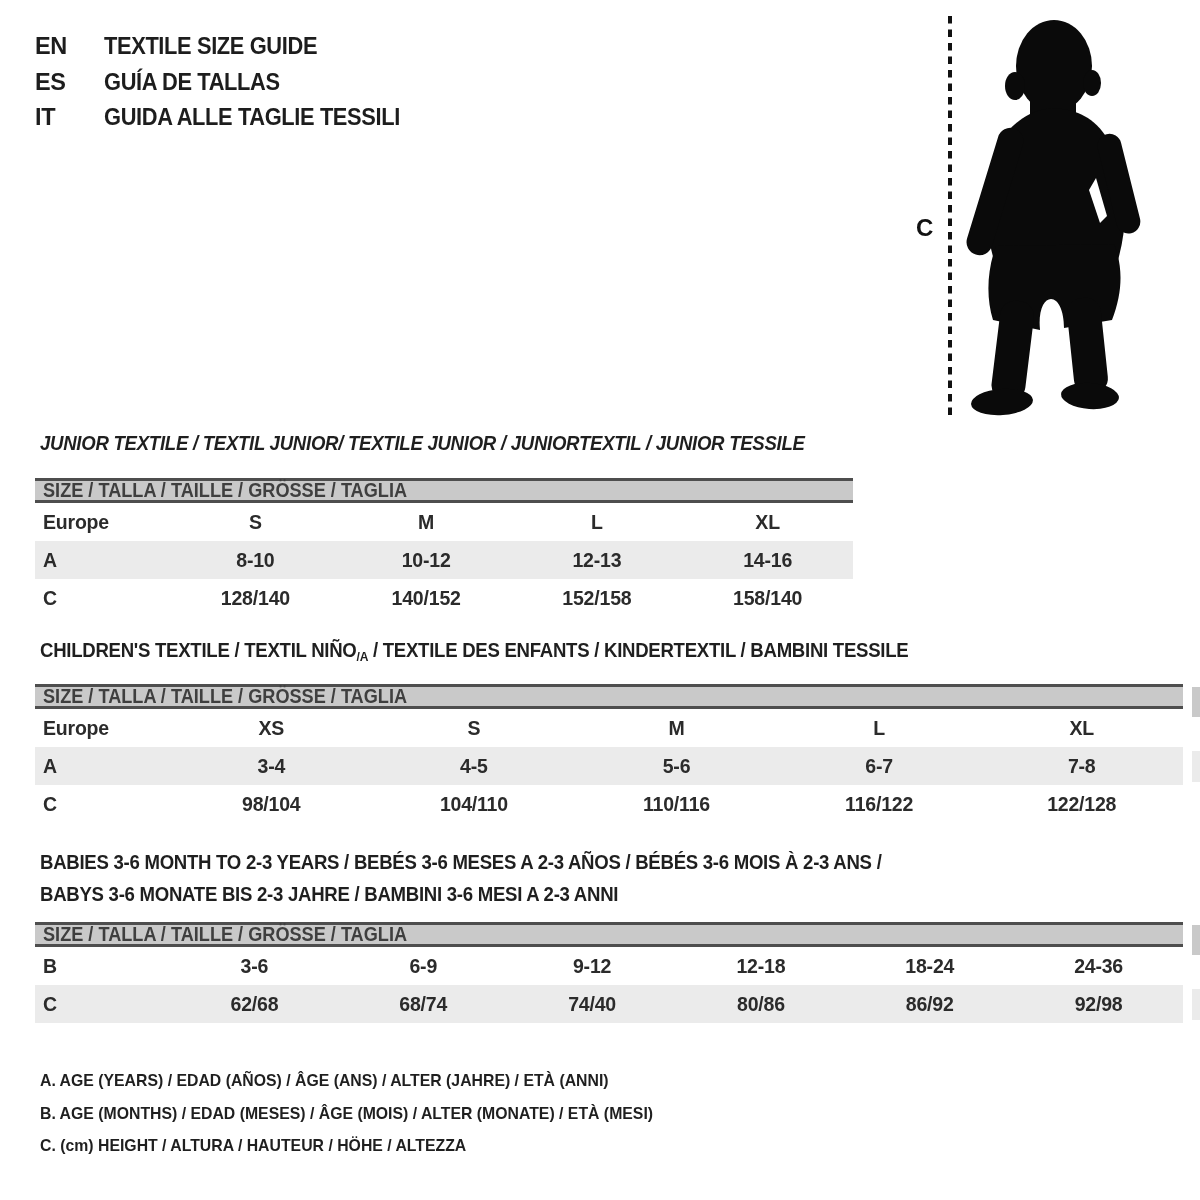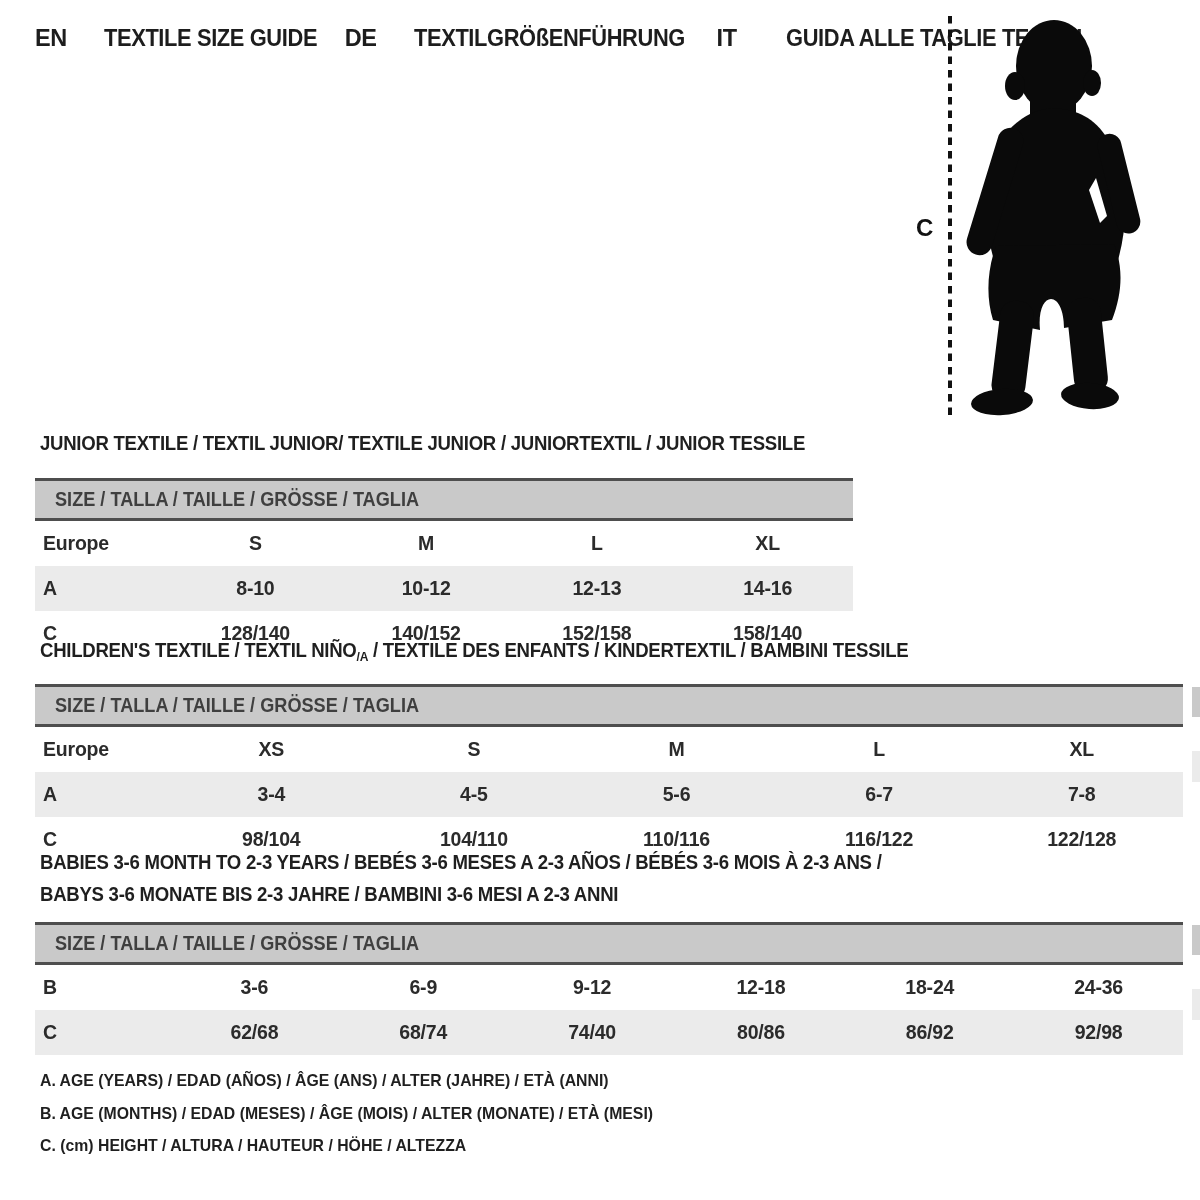--- a/index.html
+++ b/index.html
@@ -5,39 +5,39 @@
   html,body { margin:0; padding:0; }
   body {
     width:1200px; height:1200px; position:relative; overflow:hidden;
     background:#ffffff; color:#282828;
     font-family:"Liberation Sans", sans-serif;
   }
   .abs { position:absolute; }
   .cond { transform:scaleX(0.93); transform-origin:0 50%; white-space:nowrap; display:inline-block; }
 
   
-  .lang-block { left:35px; top:26px; display:flex; flex-direction:row; gap:11.5px;
+  .lang-block { left:35px; top:34px; display:flex; flex-direction:column; gap:11.5px;
                 font-size:23.5px; font-weight:bold; letter-spacing:-0.4px; color:#1d1d1d; }
   .lang-row { display:flex; line-height:24px; }
   .lang-code { width:69px; flex:0 0 69px; }
 
   
   .fig-svg { left:930px; top:14px; width:212px; height:404px; }
   .fig-c-label { left:916px; top:216px; font-size:24px; font-weight:bold; color:#111; line-height:24px; }
 
   
   .sec-title { font-size:20px; font-weight:bold; letter-spacing:-0.3px; color:#1f1f1f; line-height:21px; }
   .sub-a { font-size:13px; vertical-align:-4px; font-weight:bold; }
 
   
   .sizetable { position:absolute; border-top:3px solid #4e4e4e; }
-  .thead { height:40px; background:#c9c9c9; border-bottom:3px solid #4e4e4e;
-           display:flex; align-items:center; padding-left:20px; box-sizing:border-box;
+  .thead { height:22px; background:#c9c9c9; border-bottom:3px solid #4e4e4e;
+           display:flex; align-items:center; padding-left:8px; box-sizing:border-box;
            font-size:19.5px; font-weight:bold; color:#3f3f3f; }
-  .trow { display:grid; height:45px; align-items:center;
+  .trow { display:grid; height:38px; align-items:center;
           font-size:19.5px; font-weight:bold; color:#2b2b2b; letter-spacing:-0.2px; }
   .trow.shaded { background:#ebebeb; }
   .cols4 { grid-template-columns:135px repeat(4,1fr); }
   .cols5 { grid-template-columns:135px repeat(5,1fr); }
   .cols6 { grid-template-columns:135px repeat(6,1fr); }
   .rlabel { padding-left:8px; text-align:left; }
   .val { text-align:center; }
 
   .junior-table   { left:35px; top:478px; width:818px;  }
   .children-table { left:35px; top:684px; width:1148px; }
@@ -53,22 +53,22 @@
 </style>
 </head>
 <body>
 
 <div class="abs lang-block">
   <div class="lang-row">
     <span class="lang-code">EN</span>
     <span class="cond">TEXTILE SIZE GUIDE</span>
   </div>
   <div class="lang-row">
-    <span class="lang-code">DE</span>
-    <span class="cond">TEXTILGRÖßENFÜHRUNG</span>
+    <span class="lang-code">ES</span>
+    <span class="cond">GUÍA DE TALLAS</span>
   </div>
   <div class="lang-row">
     <span class="lang-code">IT</span>
     <span class="cond">GUIDA ALLE TAGLIE TESSILI</span>
   </div>
 </div>
 
 <div class="abs fig-c-label">C</div>
 <svg class="abs fig-svg" viewBox="0 0 212 404" role="img">
   <line x1="20" y1="2" x2="20" y2="402" stroke="#111111" stroke-width="4" stroke-dasharray="7.5 6"></line>
@@ -90,21 +90,21 @@
     <path d="M36,228 C27,252 26,280 33,302 L80,312 C78,292 84,281 91,281 C98,281 104,292 104,310 L152,302 C163,274 163,248 154,226 Z"></path>
 
     <rect x="-17" y="-15" width="34" height="100" rx="15" transform="translate(57,298) rotate(7)"></rect>
     <rect x="-17" y="-15" width="34" height="96" rx="15" transform="translate(124,295) rotate(-6)"></rect>
 
     <ellipse cx="42" cy="384" rx="31" ry="13" transform="rotate(-4 42 384)"></ellipse>
     <ellipse cx="130" cy="378" rx="29" ry="13" transform="rotate(4 130 378)"></ellipse>
   </g>
 </svg>
 
-<div class="abs sec-title" style="left:40px; top:433px;">
+<div class="abs sec-title" style="left:40px; top:433px;font-style:italic;">
   <span class="cond">JUNIOR TEXTILE / TEXTIL JUNIOR/ TEXTILE JUNIOR / JUNIORTEXTIL / JUNIOR TESSILE</span>
 </div>
 <div class="sizetable junior-table">
   <div class="thead">
     <span class="cond">SIZE / TALLA / TAILLE / GRÖSSE / TAGLIA</span>
   </div>
   <div class="trow cols4">
     <span class="rlabel">Europe</span>
     <span class="val">S</span>
     <span class="val">M</span>

